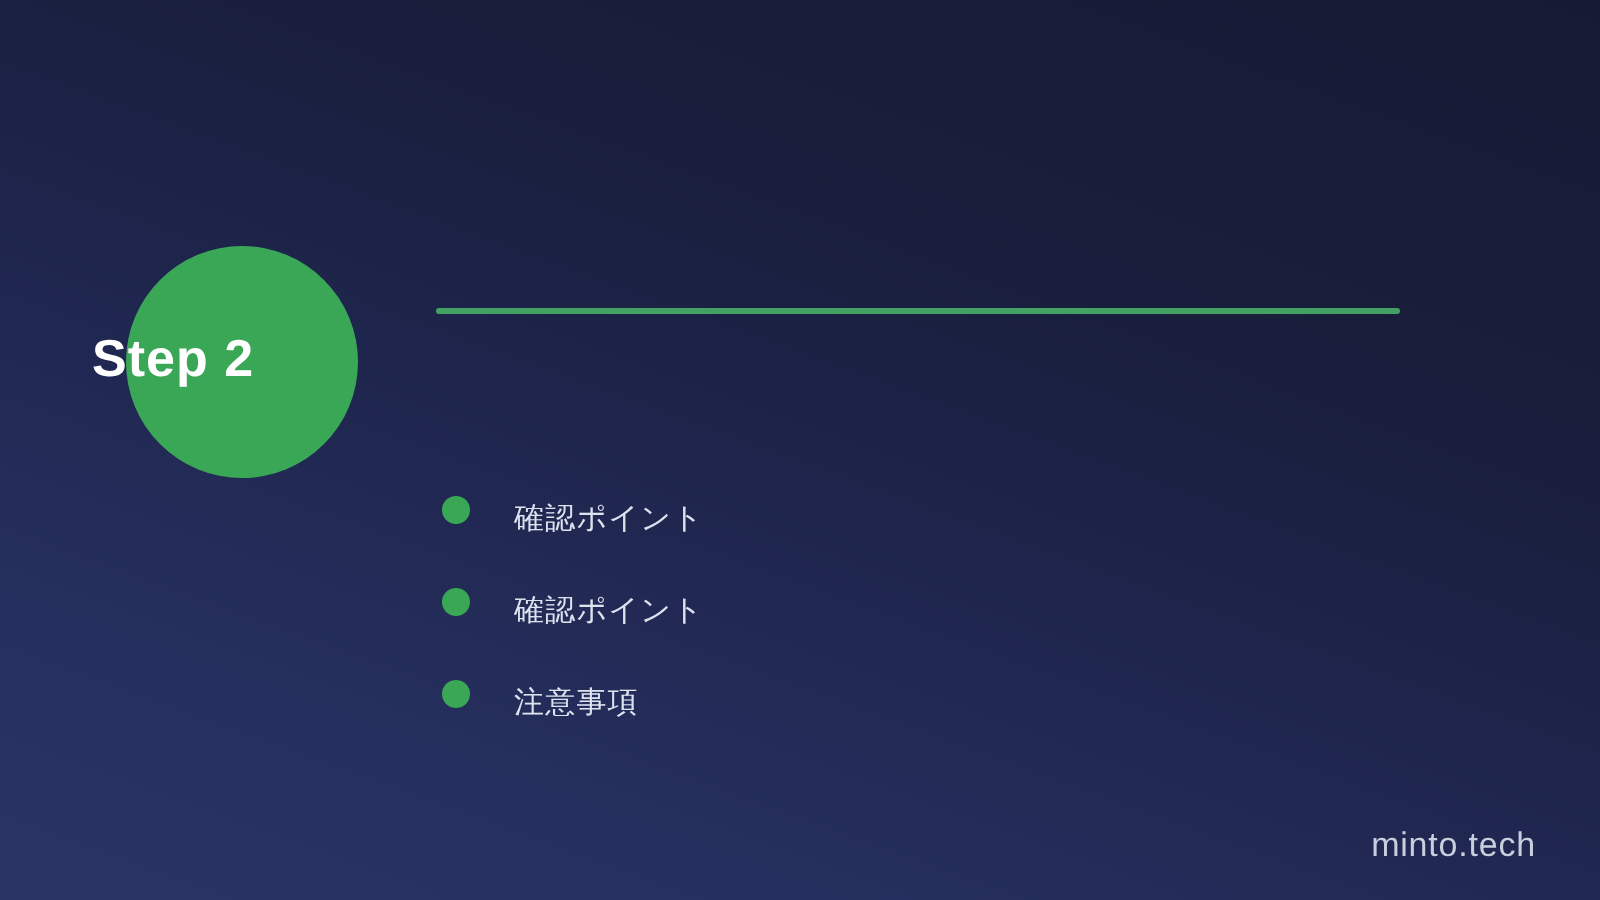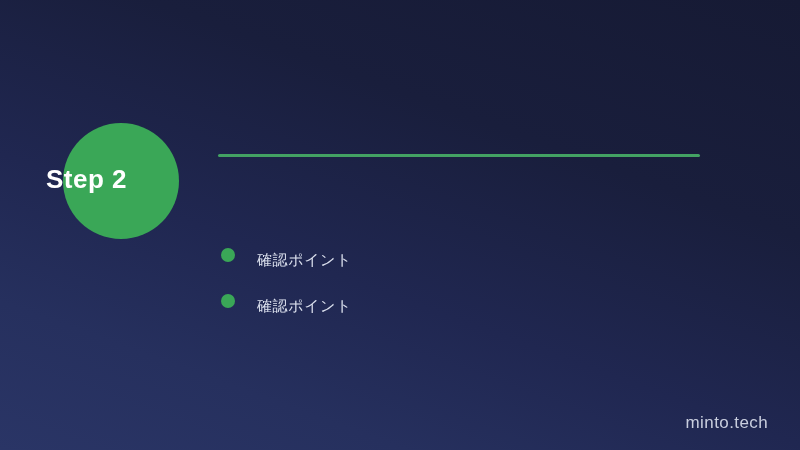--- a/index.html
+++ b/index.html
@@ -136,17 +136,21 @@
 
   <ul id="bullet-list">
     <li>
       <span class="bullet-dot"></span>
       <span class="bullet-text">確認ポイント</span>
     </li>
     <li>
       <span class="bullet-dot"></span>
       <span class="bullet-text">確認ポイント</span>
     </li>
+    <li>
+      <span class="bullet-dot"></span>
+      <span class="bullet-text">注意事項</span>
+    </li>
   </ul>
 
   <div id="footer-brand">minto.tech</div>
 
 </div>
 
 </body></html>

